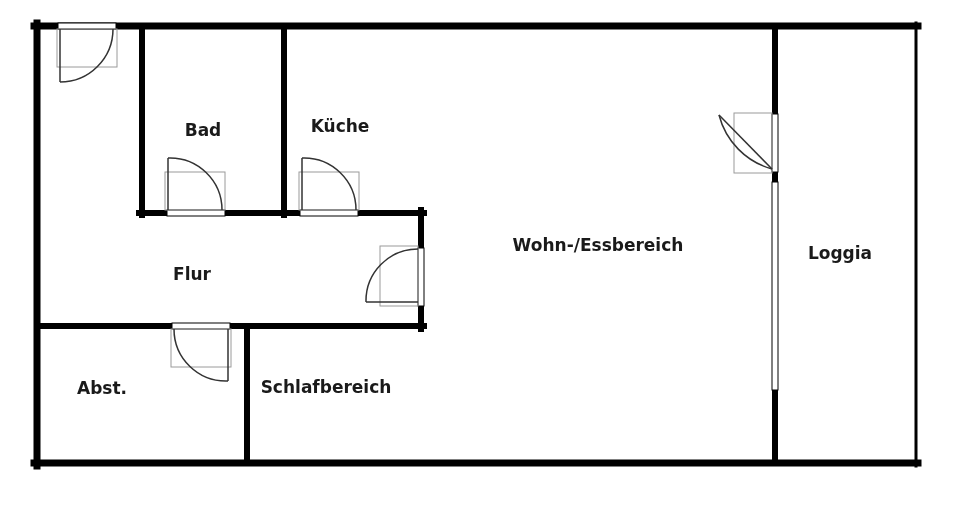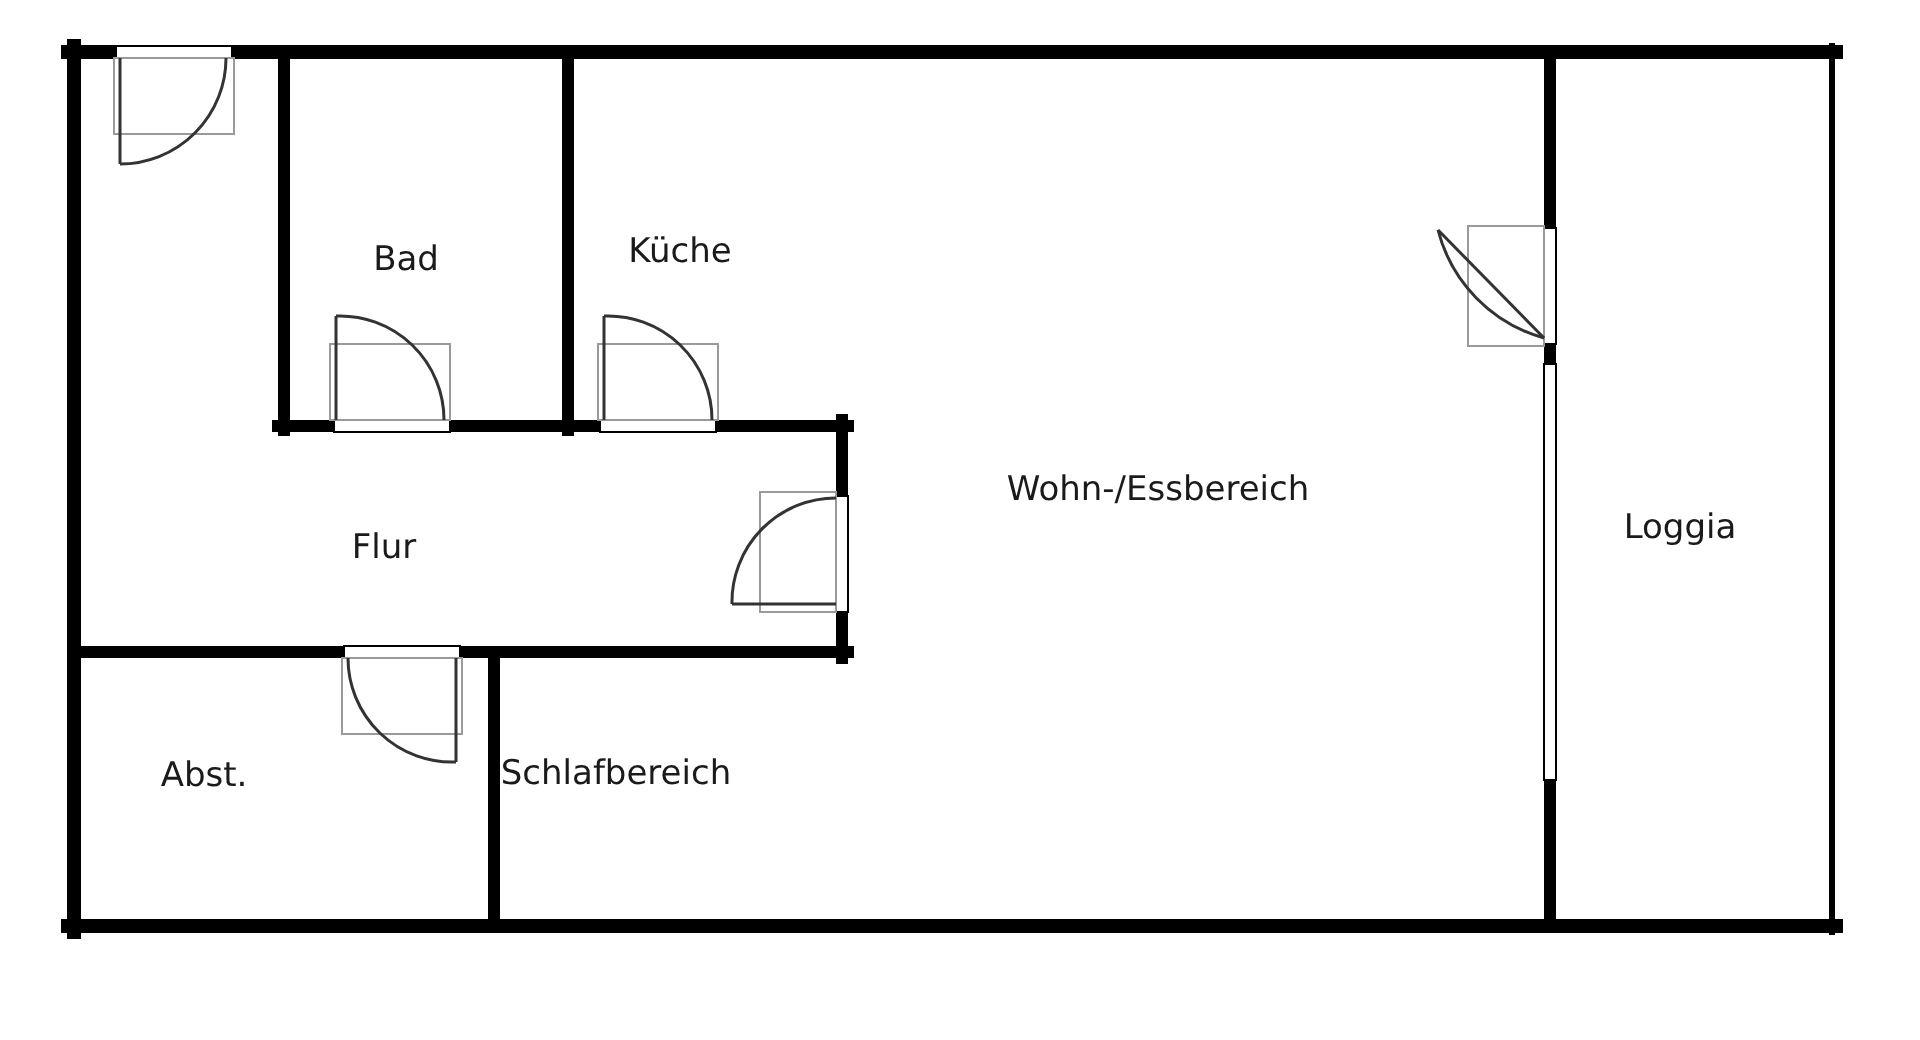--- a/index.html
+++ b/index.html
@@ -1,18 +1,18 @@
 <!DOCTYPE html>
 <html><head>
 <meta charset="utf-8">
 <style>
   html, body { margin: 0; padding: 0; background: #ffffff; }
   body { width: 960px; height: 520px; position: relative; overflow: hidden; font-family: "DejaVu Sans", sans-serif; }
   #plan { position: absolute; left: 0; top: 0; }
-  .label { position: absolute; font-family: "DejaVu Sans", sans-serif; font-size: 17px; color: #1a1a1a; white-space: nowrap; transform: translate(-50%, -50%); }
+  .label { position: absolute; font-family: "DejaVu Sans", sans-serif; font-size: 17px; color: #1a1a1a; white-space: nowrap; transform: translate(-50%, -50%); font-weight: bold; }
 </style>
 </head>
 <body>
 
 <svg id="plan" width="960" height="520" viewBox="0 0 960 520" xmlns="http://www.w3.org/2000/svg">
   <rect x="0" y="0" width="960" height="520" fill="#ffffff"></rect>
   <g id="walls">
       <line x1="34" y1="26" x2="918" y2="26" stroke="#000000" stroke-width="7" stroke-linecap="square"></line>
       <line x1="34" y1="463" x2="918" y2="463" stroke="#000000" stroke-width="7" stroke-linecap="square"></line>
       <line x1="37" y1="23" x2="37" y2="466" stroke="#000000" stroke-width="7" stroke-linecap="square"></line>
@@ -65,17 +65,17 @@
         <line x1="772" y1="169" x2="719" y2="115" stroke="#333333" stroke-width="1.5"></line>
         <path d="M 719 115 A 75.66372975210778 75.66372975210778 0 0 0 772 169" fill="none" stroke="#333333" stroke-width="1.5"></path>
       </g>
     </g>
 </svg>
 
 <div id="labels">
   <div class="label" style="left: 203px; top: 130px;">Bad</div>
   <div class="label" style="left: 340px; top: 126px;">Küche</div>
   <div class="label" style="left: 192px; top: 274px;">Flur</div>
-  <div class="label" style="left: 579px; top: 245px;">Wohn-/Essbereich</div>
-  <div class="label" style="left: 840px; top: 264px;">Loggia</div>
+  <div class="label" style="left: 598px; top: 245px;">Wohn-/Essbereich</div>
+  <div class="label" style="left: 840px; top: 253px;">Loggia</div>
   <div class="label" style="left: 102px; top: 388px; text-align: right;">Abst.</div>
-  <div class="label" style="left: 308px; top: 387px;">Schlafbereich</div>
+  <div class="label" style="left: 326px; top: 387px;">Schlafbereich</div>
 </div>
 
 </body></html>

